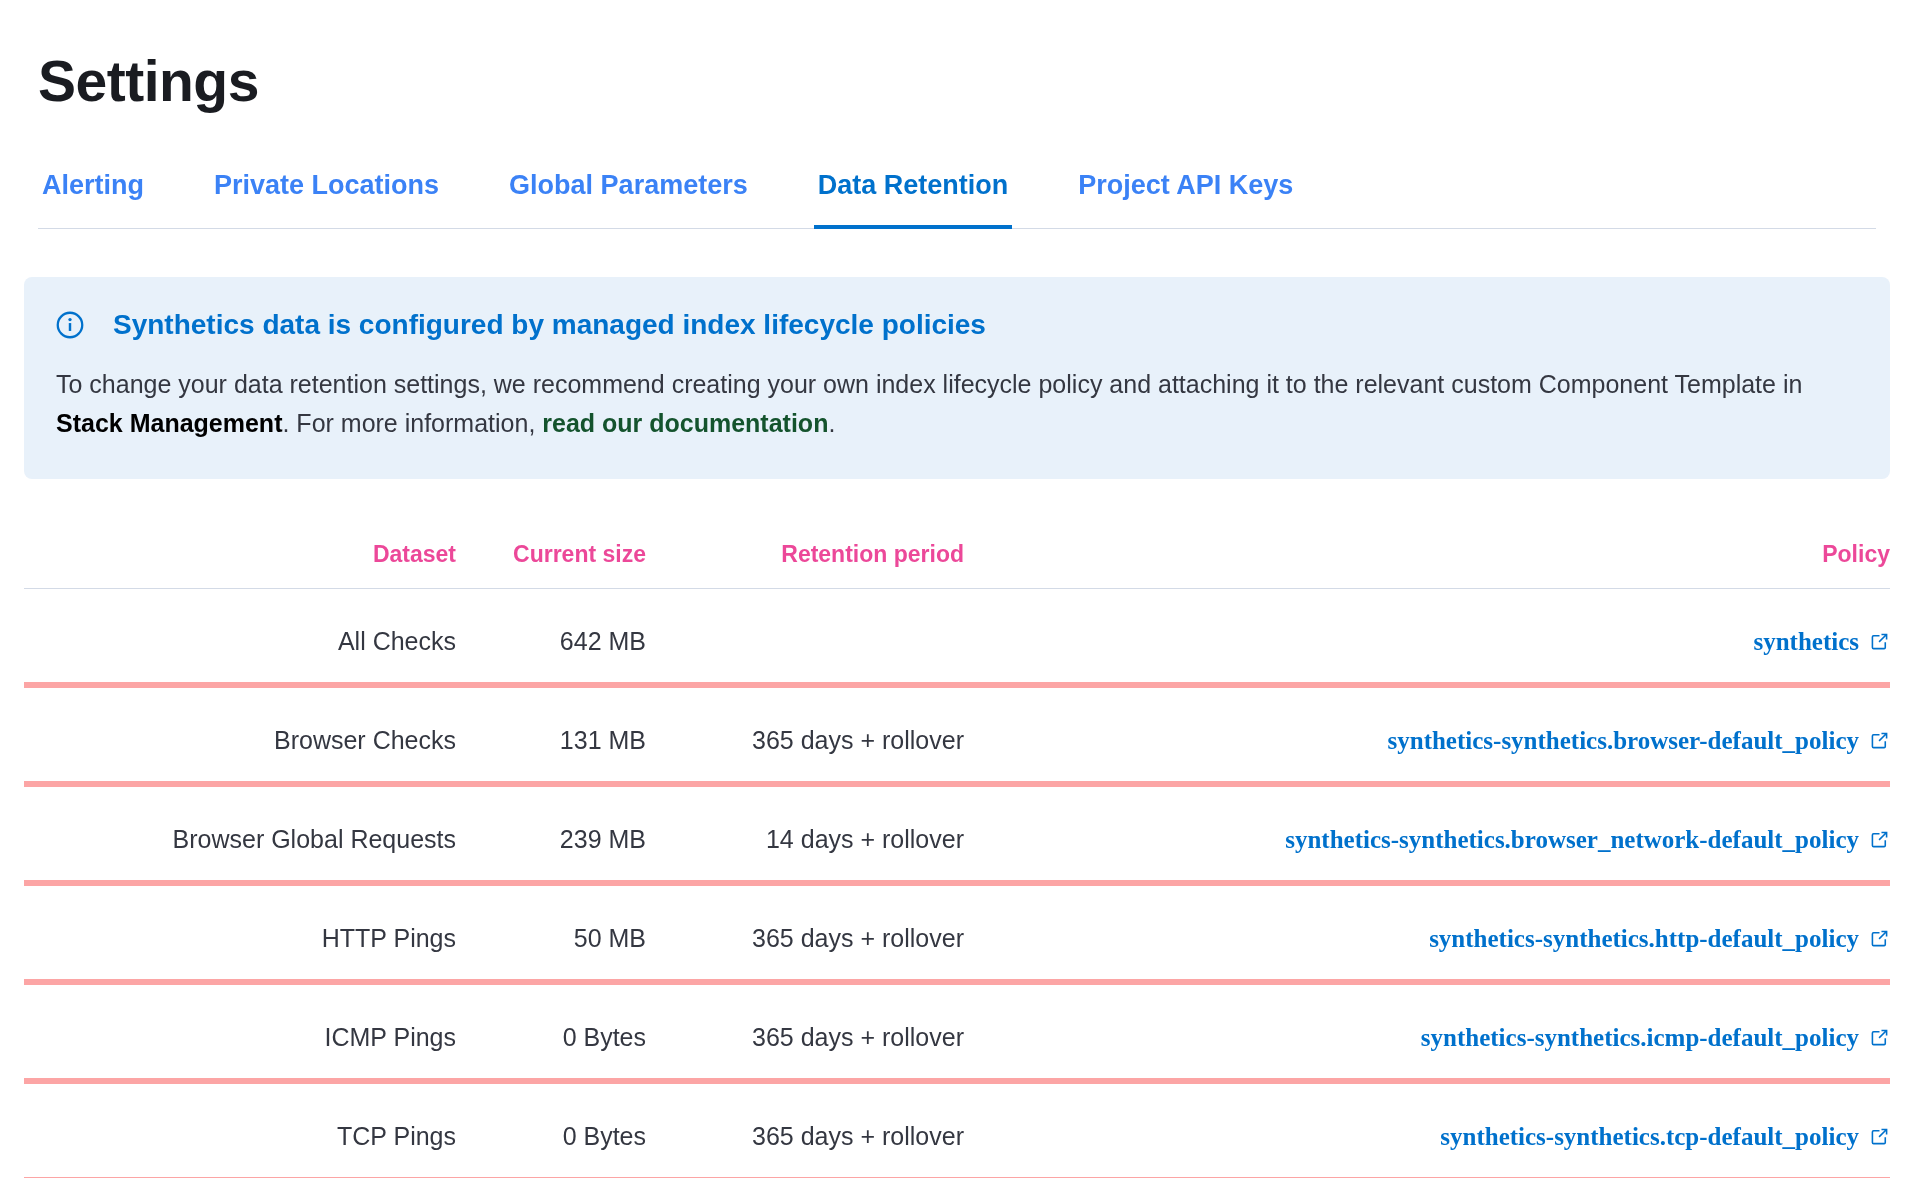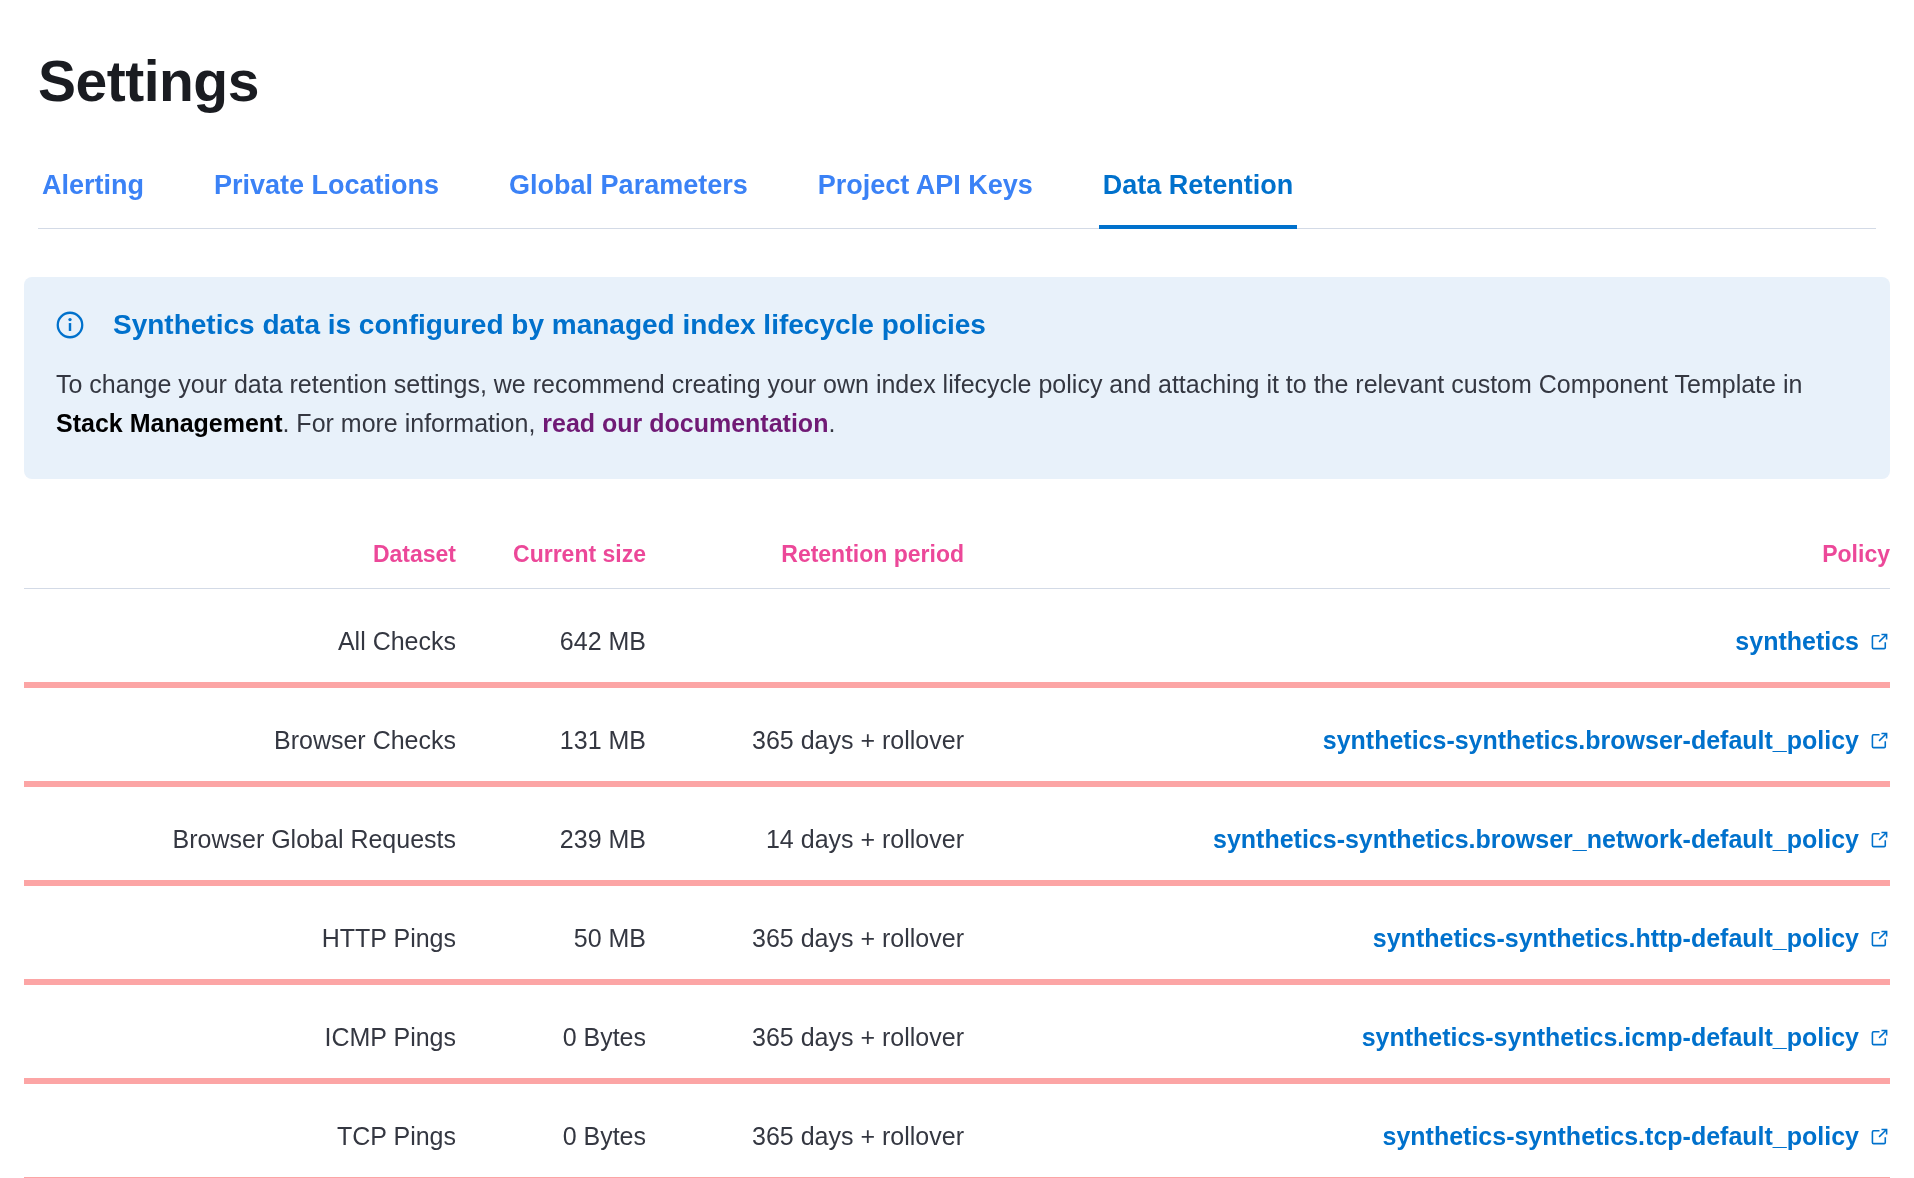--- a/index.html
+++ b/index.html
@@ -60,21 +60,21 @@
   }
   .callout-body {
     margin-top: 24px;
     font-size: 25px;
     line-height: 1.55;
     color: #343741;
     max-width: 1790px;
   }
   .callout-body strong { font-weight: 700; color: #000000; }
   .doc-link {
-    color: #701a75;
+    color: #14532d;
     font-weight: 600;
     text-decoration: none;
     cursor: pointer;
   }
 
   
   table.retention-table {
     margin: 62px 24px 0 24px;
     width: 1866px;
     border-collapse: collapse;
@@ -100,36 +100,37 @@
   }
   .policy-link {
     display: inline-flex;
     align-items: center;
     gap: 10px;
     color: #0071cc;
     font-weight: 600;
     font-size: 25px;
     text-decoration: none;
     cursor: pointer;
+    font-family: Liberation Serif, serif;
   }
   .ext-icon { display: inline-flex; flex: none; }
 </style>
 </head>
 <body>
 
 <div class="page">
 
   <h1 class="page-title">Settings</h1>
 
   <div class="tabs">
     <div class="tab">Alerting</div>
     <div class="tab">Private Locations</div>
     <div class="tab">Global Parameters</div>
+    <div class="tab active">Data Retention</div>
     <div class="tab">Project API Keys</div>
-    <div class="tab active">Data Retention</div>
   </div>
 
   <div class="callout">
     <div class="callout-header">
       <span class="info-icon">
         <svg viewBox="0 0 16 16" width="28" height="28" aria-hidden="true">
           <circle cx="8" cy="8" r="7" fill="none" stroke="currentColor" stroke-width="1.3"></circle>
           <rect x="7.3" y="6.9" width="1.4" height="4.5" fill="currentColor"></rect>
           <circle cx="8" cy="4.9" r="0.95" fill="currentColor"></circle>
         </svg>

